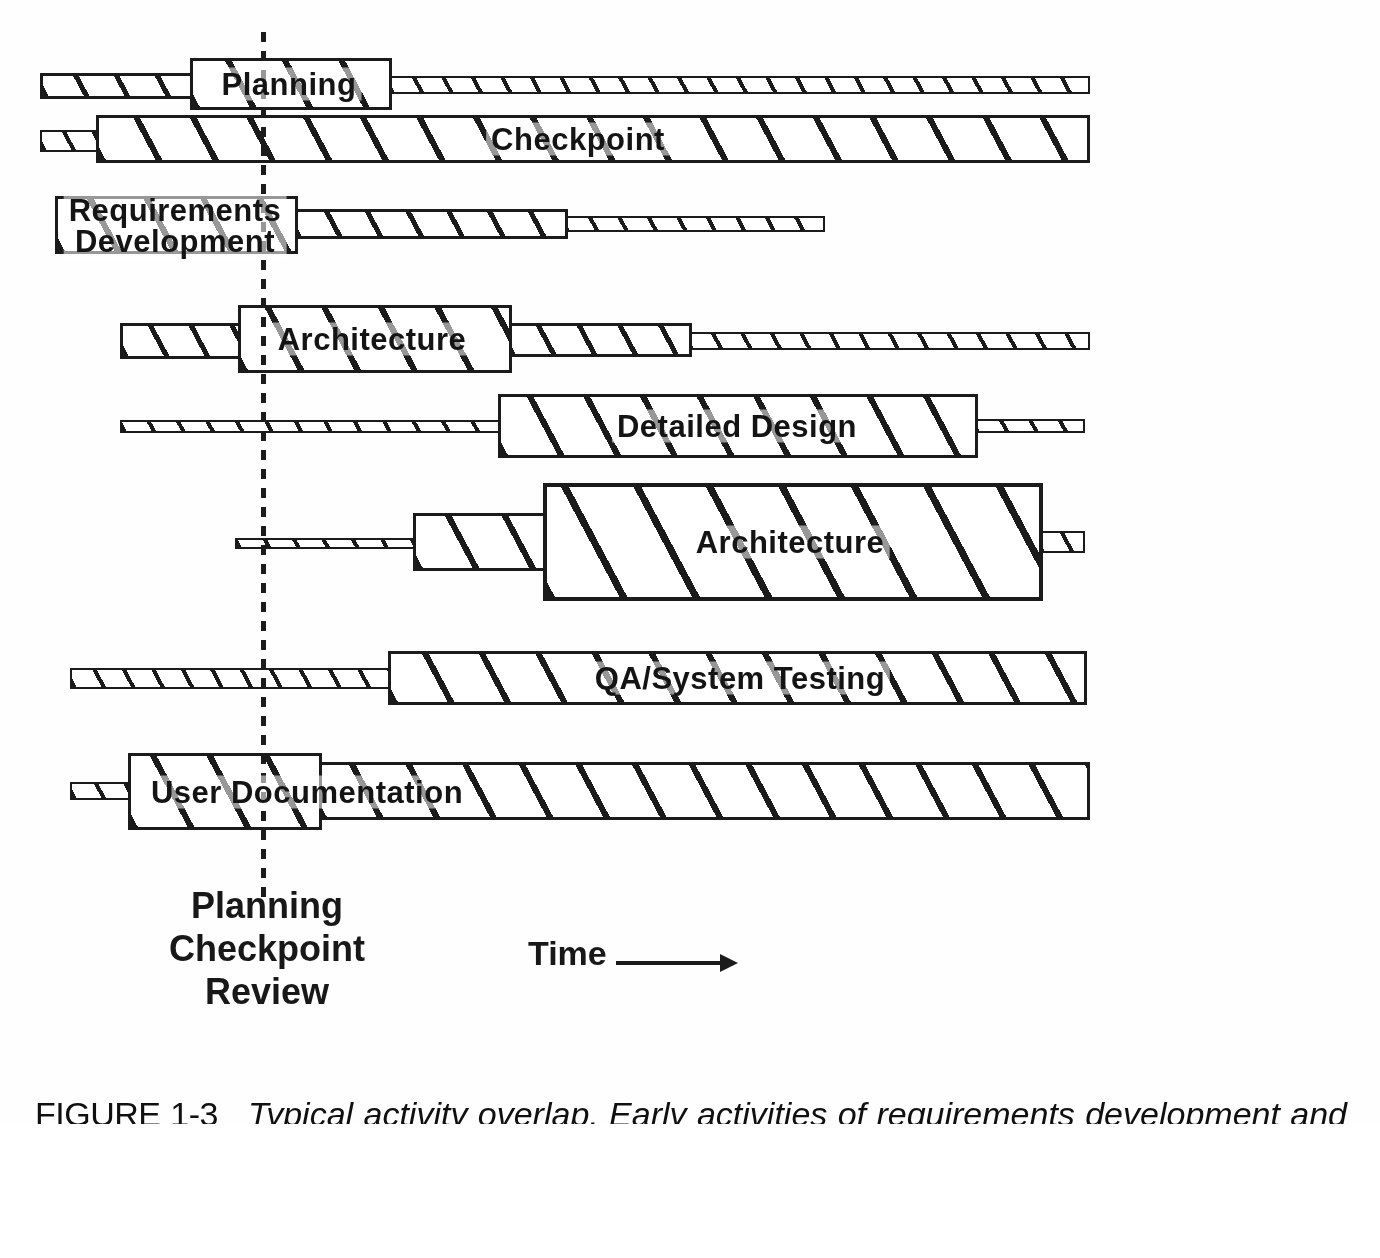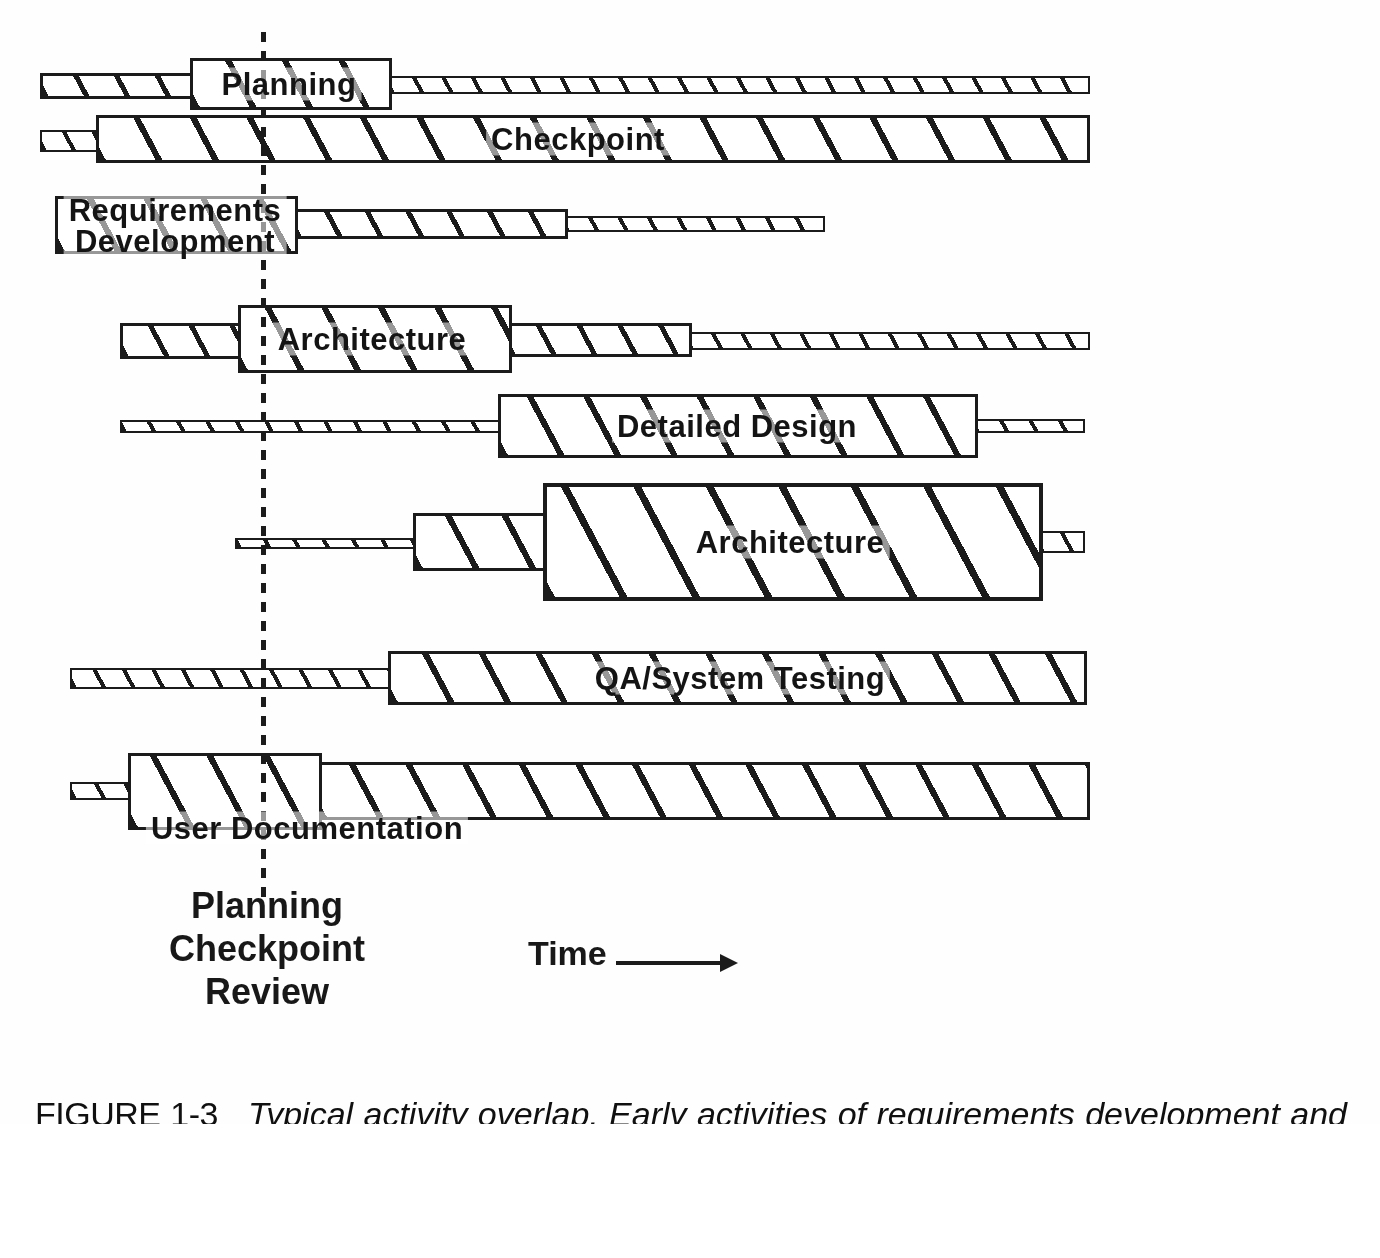--- a/index.html
+++ b/index.html
@@ -134,21 +134,21 @@
       <div class="seg hatch-s" style="left: 1038px; top: 531px; width: 47px; height: 22px;"></div>
       <div class="seg hatch-l" style="left: 413px; top: 513px; width: 135px; height: 58px;"></div>
       <div class="seg hatch-xl" style="left: 543px; top: 483px; width: 500px; height: 118px;"></div>
       <div class="bar-label" style="left: 790px; top: 542px;">Architecture</div>
       <div class="seg hatch-s" style="left: 70px; top: 667.5px; width: 323px; height: 21px;"></div>
       <div class="seg hatch-l" style="left: 388px; top: 651px; width: 699px; height: 54px;"></div>
       <div class="bar-label" style="left: 740px; top: 678px;">QA/System Testing</div>
       <div class="seg hatch-s" style="left: 70px; top: 782px; width: 63px; height: 18px;"></div>
       <div class="seg hatch-l" style="left: 317px; top: 762px; width: 773px; height: 58px;"></div>
       <div class="seg hatch-l" style="left: 128px; top: 752.5px; width: 194px; height: 77px;"></div>
-      <div class="bar-label" style="left: 307px; top: 792px; margin-top: 36px;">User Documentation</div>
+      <div class="bar-label" style="left: 307px; top: 792px;">User Documentation</div>
     </div>
 
   <div id="checkpoint-label" style="left: 267px; top: 884px;">Planning
 Checkpoint
 Review</div>
 
   <div id="time-group">
     <span id="time-label">Time</span>
     <span id="time-arrow">
       <span class="shaft"></span>

